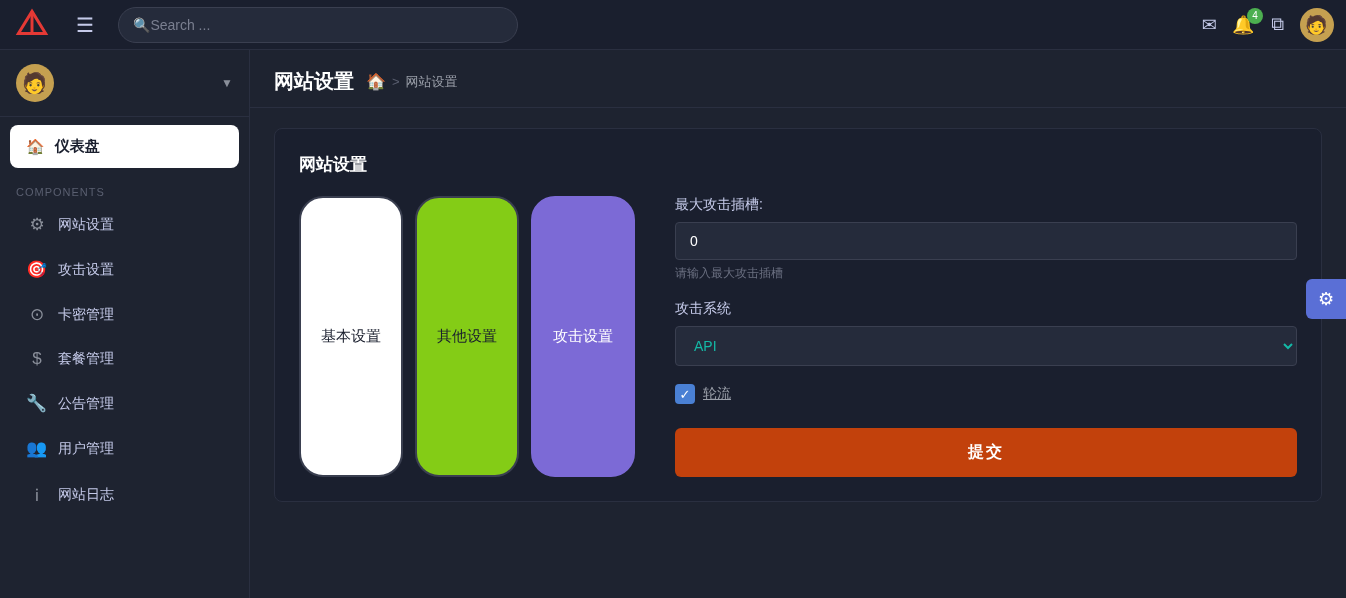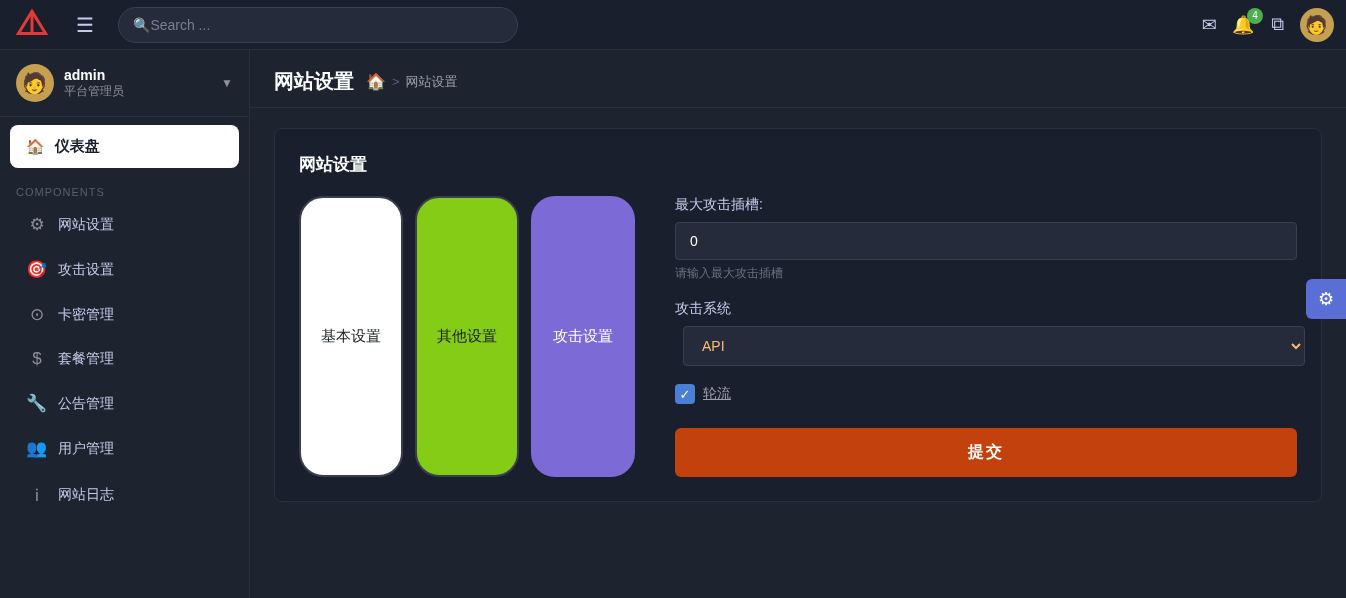--- a/index.html
+++ b/index.html
@@ -291,25 +291,24 @@
       color: #6a6f80;
       font-size: 12px;
       margin-top: 5px;
     }
     .form-select {
       width: 100%;
       background: #252b3b;
       border: 1px solid #3a3f50;
       border-radius: 4px;
       padding: 10px 14px;
-      color: #fdba74;
+      color: #14b8a6;
       font-size: 14px;
       outline: none;
       cursor: pointer;
-      margin-left: 8px;
       -webkit-appearance: auto;
     }
     .checkbox-row {
       display: flex;
       align-items: center;
       gap: 8px;
       margin-bottom: 24px;
     }
     .checkbox-icon {
       width: 20px;
@@ -390,24 +389,20 @@
     <div class="avatar">🧑</div>
   </div>
 </div>
 
 <div class="main-layout">
 
   <div class="sidebar">
 
     <div class="sidebar-user">
       <div class="sidebar-user-avatar">🧑</div>
-      <div class="sidebar-user-info">
-        <div class="sidebar-user-name">admin</div>
-        <div class="sidebar-user-role">平台管理员</div>
-      </div>
       <div class="sidebar-user-arrow">▼</div>
     </div>
 
     <div class="sidebar-dashboard">
       <span class="dashboard-icon">🏠</span>
       <span>仪表盘</span>
     </div>
 
     <div class="sidebar-section-label">COMPONENTS</div>
 

